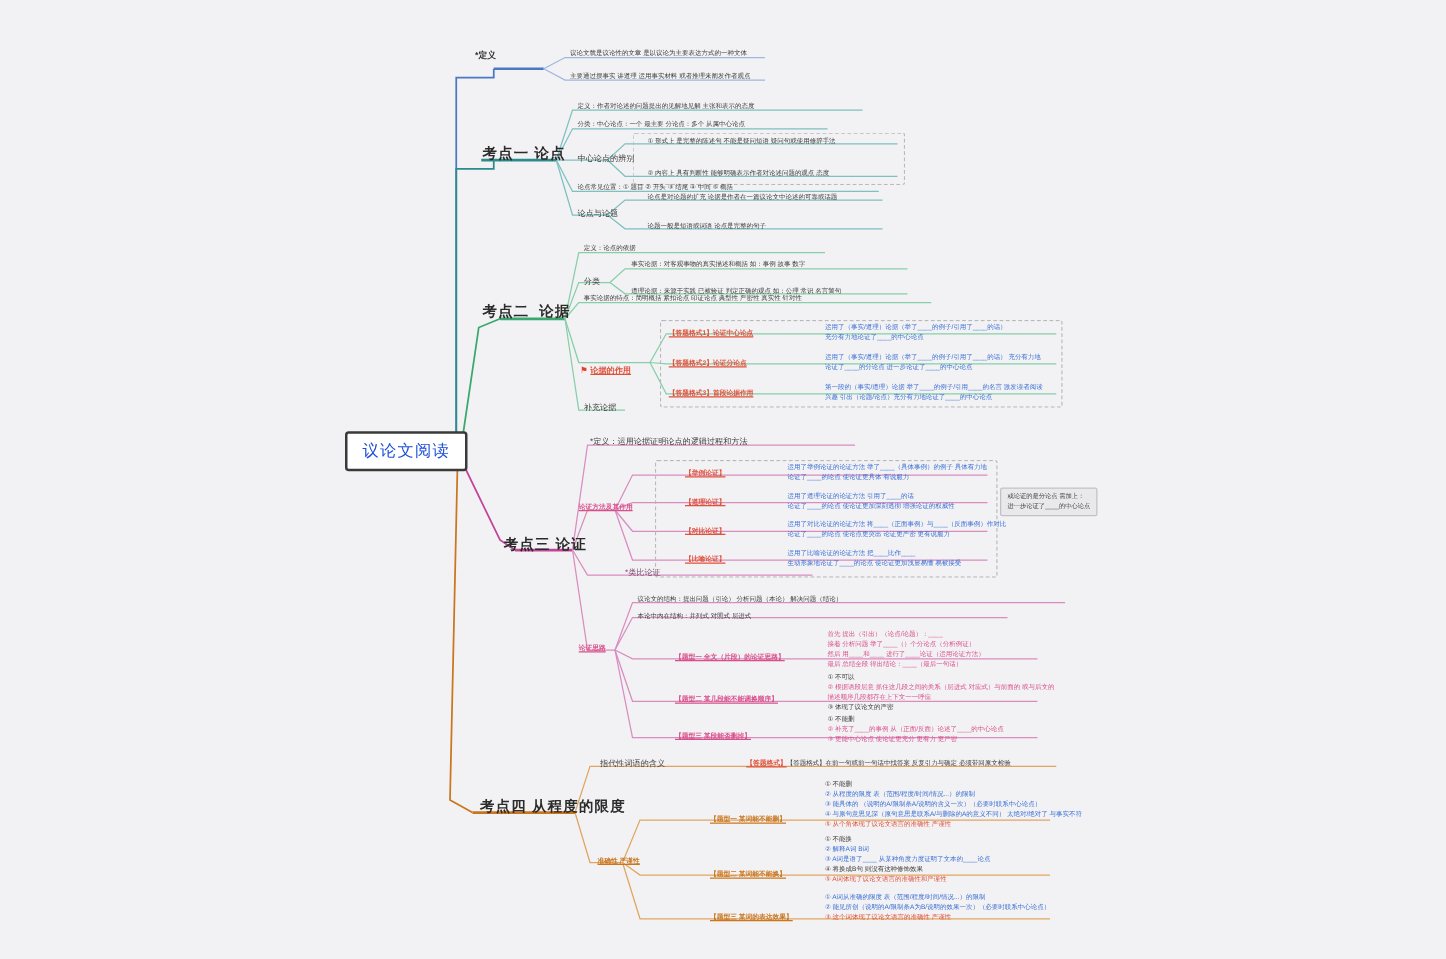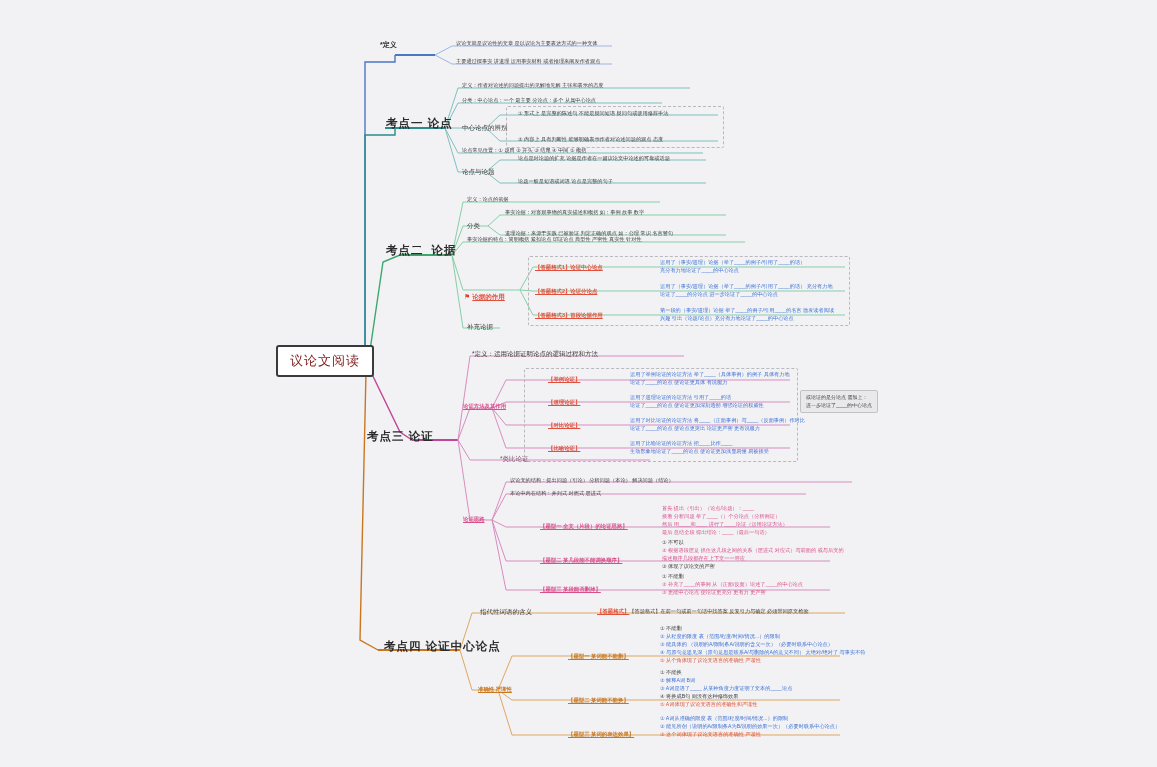--- a/index.html
+++ b/index.html
@@ -9,21 +9,21 @@
     overflow:hidden;position:relative;
   }
   #canvas{position:absolute;inset:0;}
   svg.links{position:absolute;left:0;top:0;width:1157px;height:767px;pointer-events:none;}
 
   .node{position:absolute;white-space:nowrap;line-height:1.25;}
 
   
   .root{
     border:2px solid #3a3a3a;background:#fff;border-radius:3px;
-    padding:6px 12px;font-size:13px;color:#7f1d1d;letter-spacing:1px;
+    padding:6px 12px;font-size:13px;color:#1d4ed8;letter-spacing:1px;
   }
 
   
   .l1{font-size:11.5px;font-weight:bold;color:#2b2b2b;letter-spacing:1px;padding:1px 3px;}
 
   
   .l2{font-size:6.5px;color:#3b3b3b;padding:0 2px;}
   .l2b{font-size:7px;font-weight:bold;padding:0 2px;}
 
   
@@ -207,21 +207,21 @@
   </div>
   <div class="node leaf multi" style="left:658px;top:306px;">
     <div><span class="bl">第一段的（事实/道理）论据 举了____的例子/引用____的名言 激发读者阅读</span></div>
     <div><span class="bl">兴趣 引出（论题/论点）充分有力地论证了____的中心论点</span></div>
   </div>
 
   <div class="node l2" style="left:465px;top:323px;">
     <span>补充论据</span>
   </div>
 
-  <div class="node l1" style="left:364px;top:428px;">
+  <div class="node l1" style="left:400px;top:428px;">
     <span>考点三  论证</span>
   </div>
   <div class="node l2" style="left:470px;top:350px;">
     <span>*定义：运用论据证明论点的逻辑过程和方法</span>
   </div>
 
   <div class="node tagpk" style="left:463px;top:403px;">
     <span>论证方法及其作用</span>
   </div>
 
@@ -300,21 +300,21 @@
   <div class="node tagpk" style="left:540px;top:586px;">
     <span>【题型三  某段能否删掉】</span>
   </div>
   <div class="node leaf multi" style="left:660px;top:572px;">
     <div>① 不能删</div>
     <div><span class="pk">② 补充了____的事例 从（正面/反面）论述了____的中心论点</span></div>
     <div><span class="pk">③ 更能中心论点 使论证更充分 更有力 更严密</span></div>
   </div>
 
   <div class="node l1" style="left:381px;top:638px;">
-    <span>考点四  论证中心论点</span>
+    <span>考点四  从程度的限度</span>
   </div>
   <div class="node l2" style="left:478px;top:608px;">
     <span>指代性词语的含义</span>
   </div>
   <div class="node leaf" style="left:595px;top:608px;">
     <span class="tag">【答题格式】</span><span>【答题格式】在前一句或前一句话中找答案 反复引力与确定 必须带回原文检验</span>
   </div>
 
   <div class="node tagor" style="left:478px;top:686px;">
     <span>准确性  严谨性</span>

